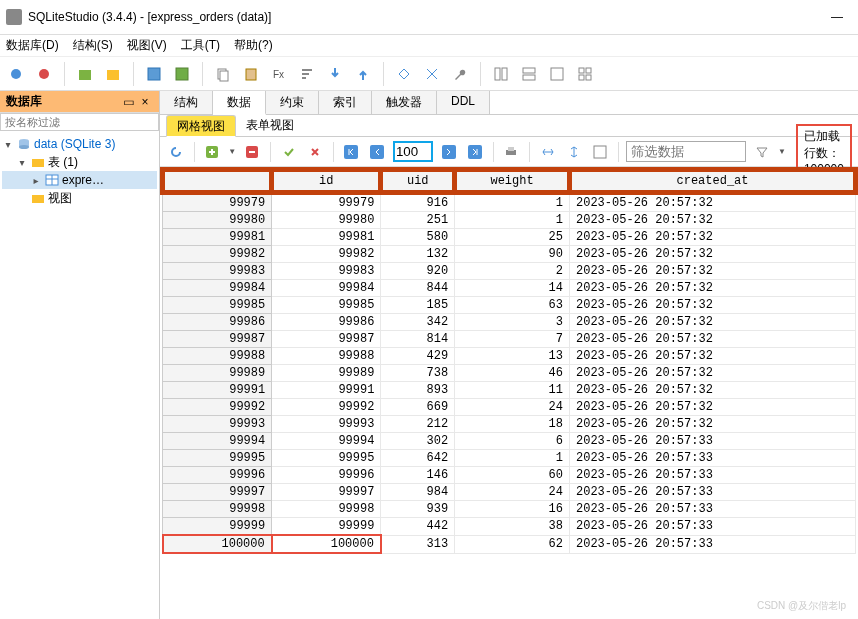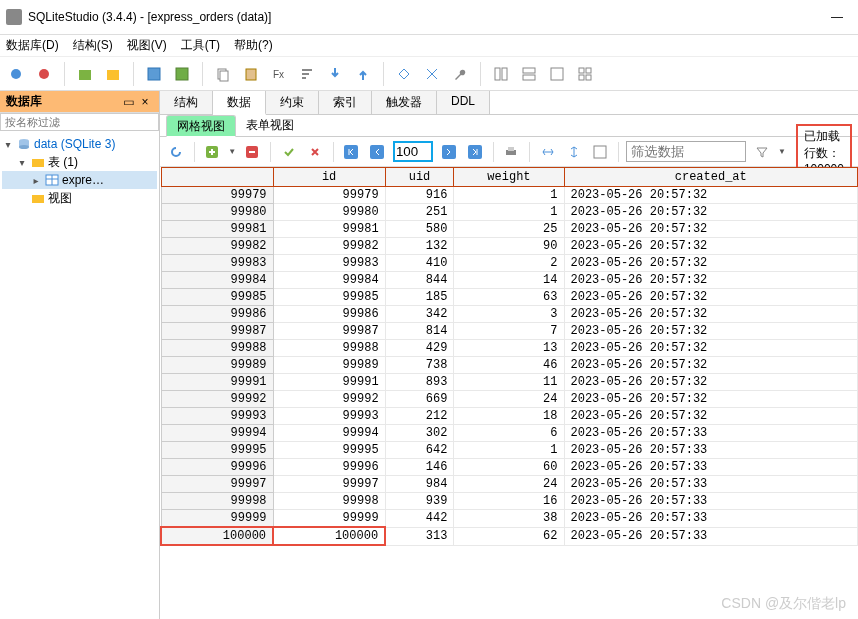--- a/index.html
+++ b/index.html
@@ -23,35 +23,35 @@
 .tree-row { display: flex; align-items: center; height: 18px; gap: 3px; cursor: pointer; }
 .tree-toggle { width: 12px; text-align: center; font-size: 10px; color: #555; }
 .tree-icon { width: 14px; height: 14px; display: inline-flex; align-items: center; justify-content: center; }
 .tree-selected { background: #d0e4f5; }
 .content { flex: 1; display: flex; flex-direction: column; overflow: hidden; }
 .tabs { height: 24px; display: flex; border-bottom: 1px solid #ccc; }
 .tab { padding: 3px 14px; border-right: 1px solid #ccc; cursor: pointer; background: #f4f4f4; }
 .tab.active { background: #fff; border-bottom: 2px solid #fff; margin-bottom: -1px; }
 .subtabs { height: 22px; display: flex; border-bottom: 1px solid #ccc; padding-left: 6px; }
 .subtab { padding: 2px 10px; cursor: pointer; }
-.subtab.active { background: #86efac; border: 1px solid #ccc; border-bottom: 1px solid #fff; border-radius: 3px 3px 0 0; margin-bottom: -1px; }
+.subtab.active { background: #fde047; border: 1px solid #ccc; border-bottom: 1px solid #fff; border-radius: 3px 3px 0 0; margin-bottom: -1px; }
 .toolbar2 { height: 30px; display: flex; align-items: center; padding: 0 6px; gap: 6px; border-bottom: 1px solid #ddd; }
 .tb2-btn { min-width: 20px; height: 20px; display: flex; align-items: center; justify-content: center; cursor: pointer; }
 .tb2-sep { width: 1px; height: 20px; background: #ddd; margin: 0 2px; }
 .tb2-input { width: 40px; border: 2px solid #0ea5e9; text-align: left; padding: 1px; }
 .filter-input { width: 120px; border: 1px solid #aaa; padding: 2px 4px; color: #000000; }
 .loaded-box { border: 2px solid #e74c3c; padding: 2px 6px; margin-left: 4px; }
 .grid-wrap { flex: 1; overflow: hidden; position: relative; }
 table.grid { border-collapse: collapse; width: 100%; font-family: "Courier New", monospace; font-size: 12px; }
-table.grid th { background: #f4f4f4; border: 1px solid #c2410c; padding: 2px 6px; font-weight: normal; position: sticky; top: 0; }
+table.grid th { background: #f4f4f4; border: 5px solid #c2410c; padding: 2px 6px; font-weight: normal; position: sticky; top: 0; }
 table.grid td { border: 1px solid #e8e8e8; padding: 1px 6px; text-align: right; white-space: nowrap; }
 table.grid td.rownum { background: #f4f4f4; text-align: right; border: 1px solid #ccc; }
 table.grid td.dt { text-align: left; }
 .redbox { border: 2px solid #e74c3c !important; }
-.watermark { position: absolute; right: 12px; bottom: 6px; color: #ccc; font-size: 14px; pointer-events: none; }
+.watermark { position: absolute; right: 12px; bottom: 6px; color: #ccc; font-size: 10px; pointer-events: none; }
 svg { display: block; }
 .blue-link { color: #0066cc; }
 </style>
 </head>
 <body>
 
 <div class="titlebar">
   <span class="icon"></span>
   <span class="title">SQLiteStudio (3.4.4) - [express_orders (data)]</span>
   <span class="winbtn">—</span>
@@ -367,21 +367,21 @@
             <tr>
               <td class="rownum">99982</td>
               <td>99982</td>
               <td>132</td>
               <td>90</td>
               <td class="dt">2023-05-26 20:57:32</td>
             </tr>
             <tr>
               <td class="rownum">99983</td>
               <td>99983</td>
-              <td>410</td>
+              <td>920</td>
               <td>2</td>
               <td class="dt">2023-05-26 20:57:32</td>
             </tr>
             <tr>
               <td class="rownum">99984</td>
               <td>99984</td>
               <td>844</td>
               <td>14</td>
               <td class="dt">2023-05-26 20:57:32</td>
             </tr>

